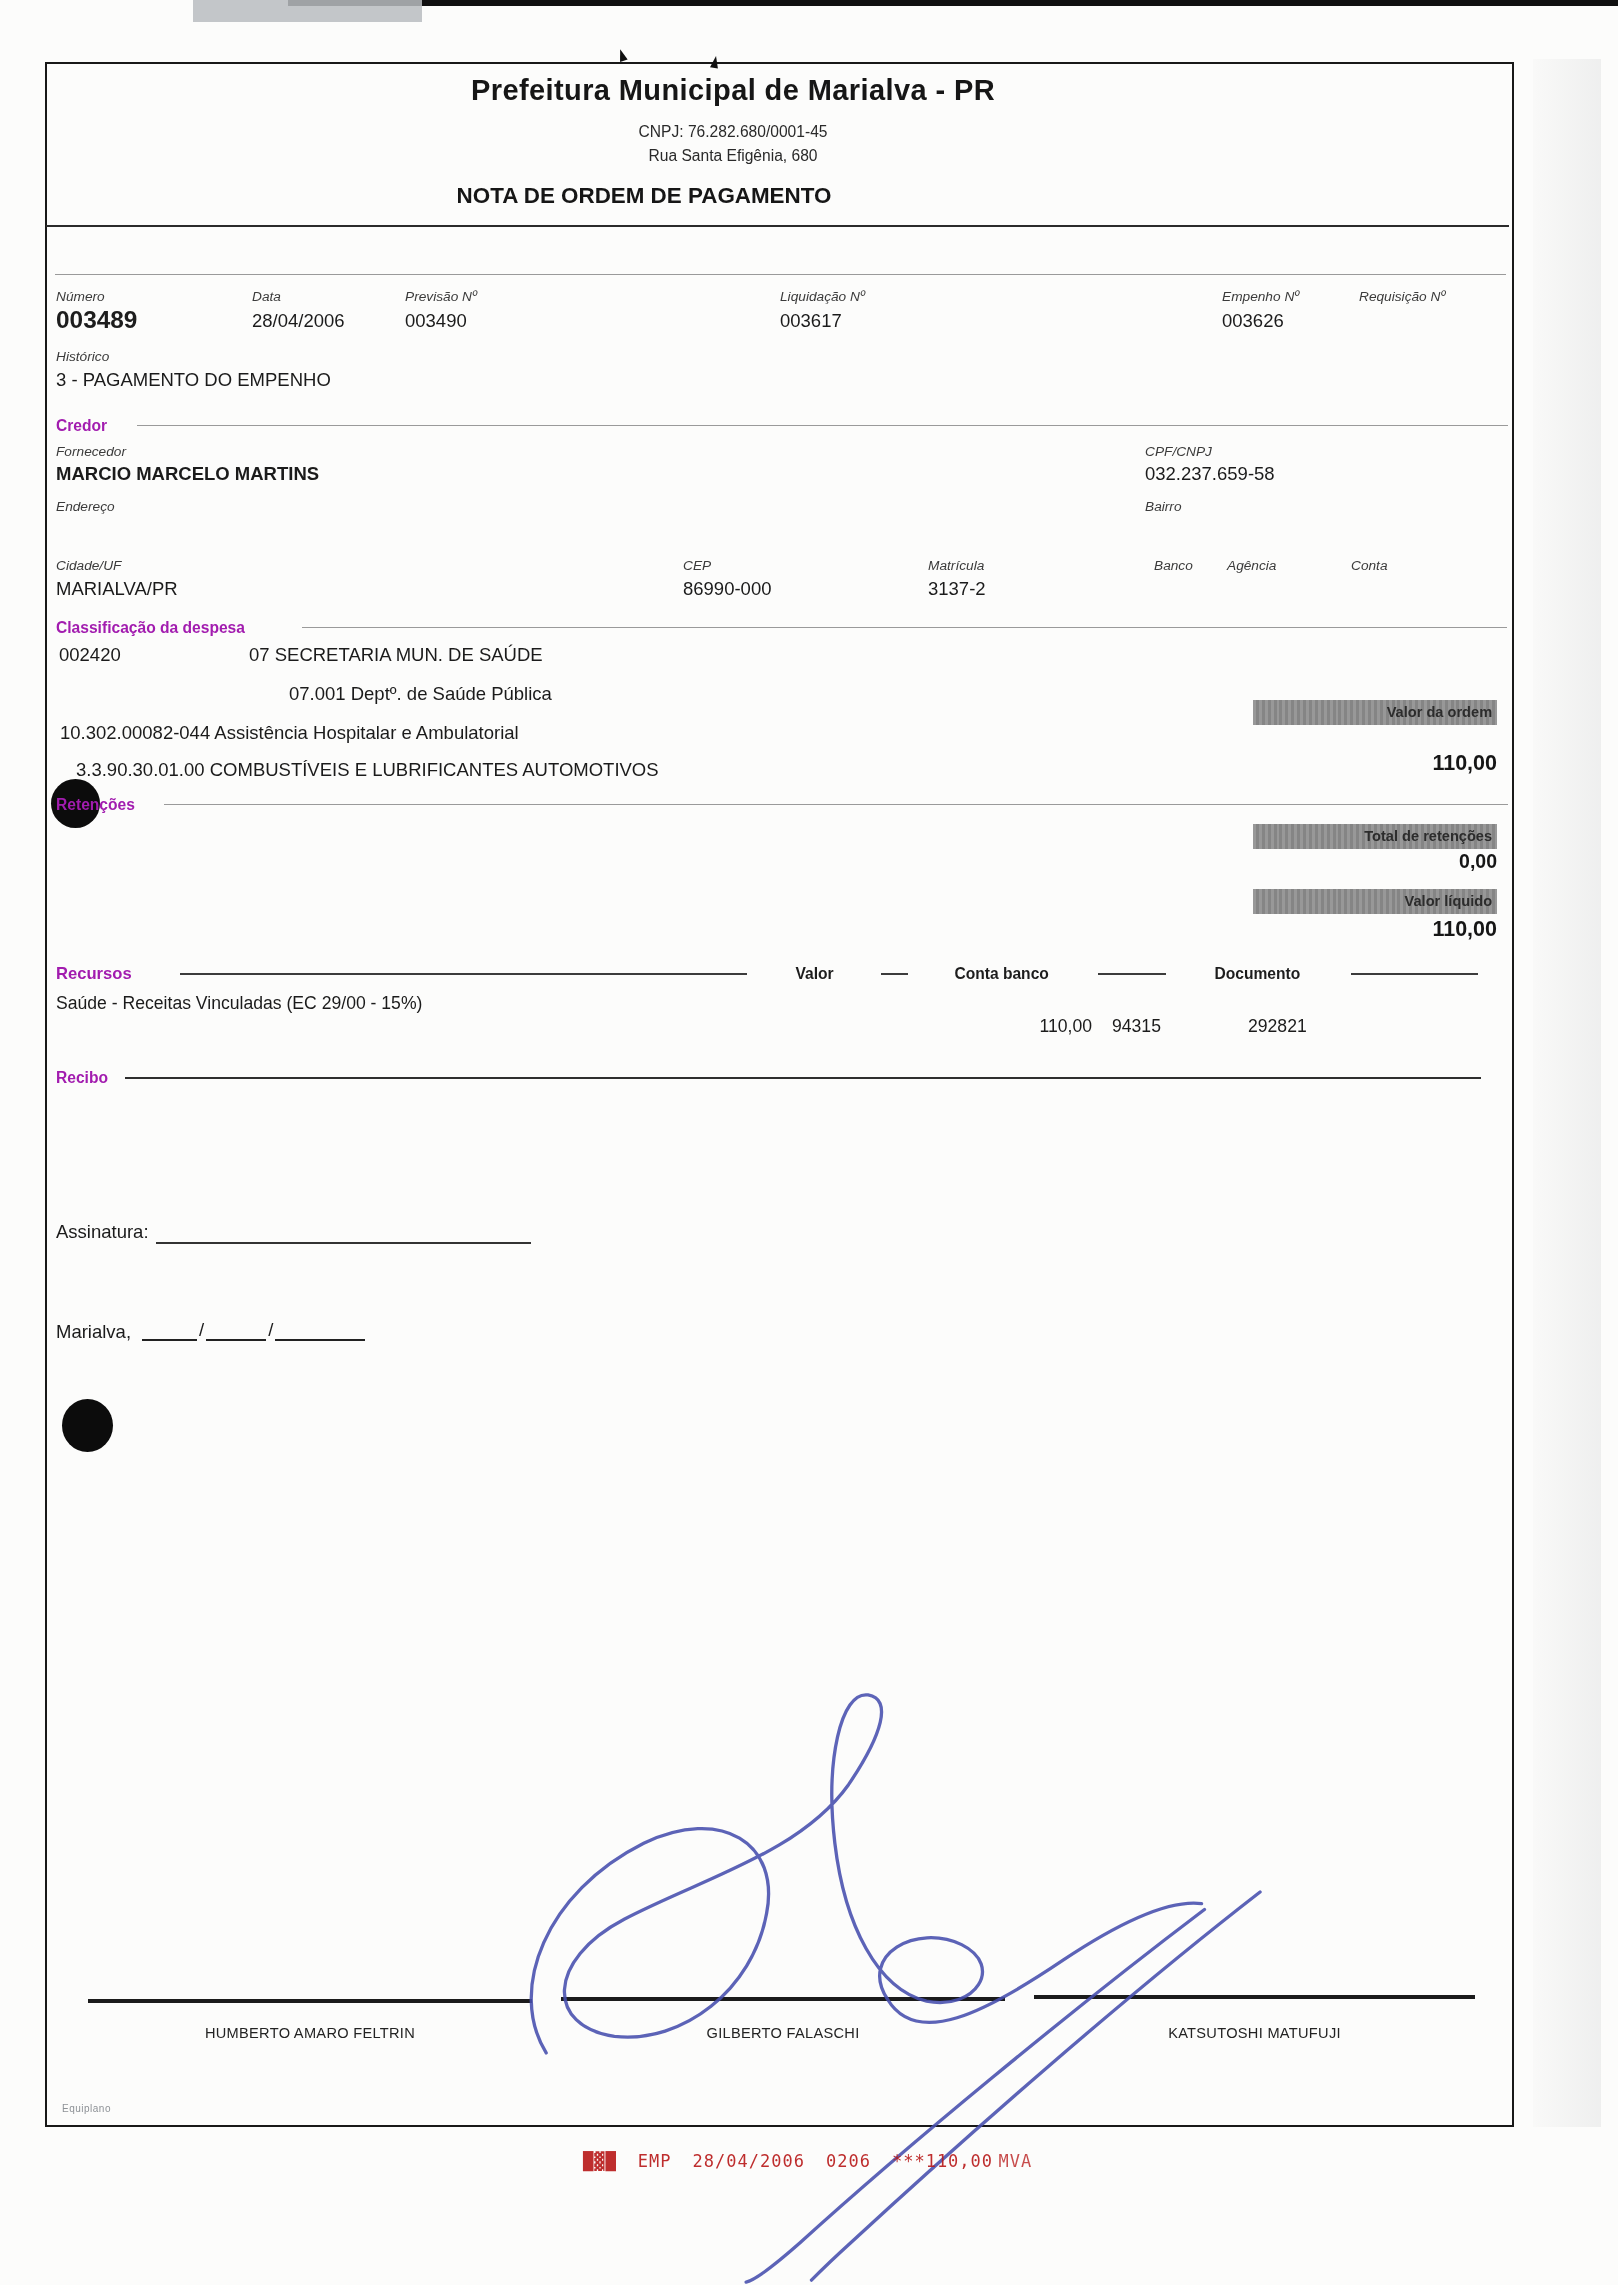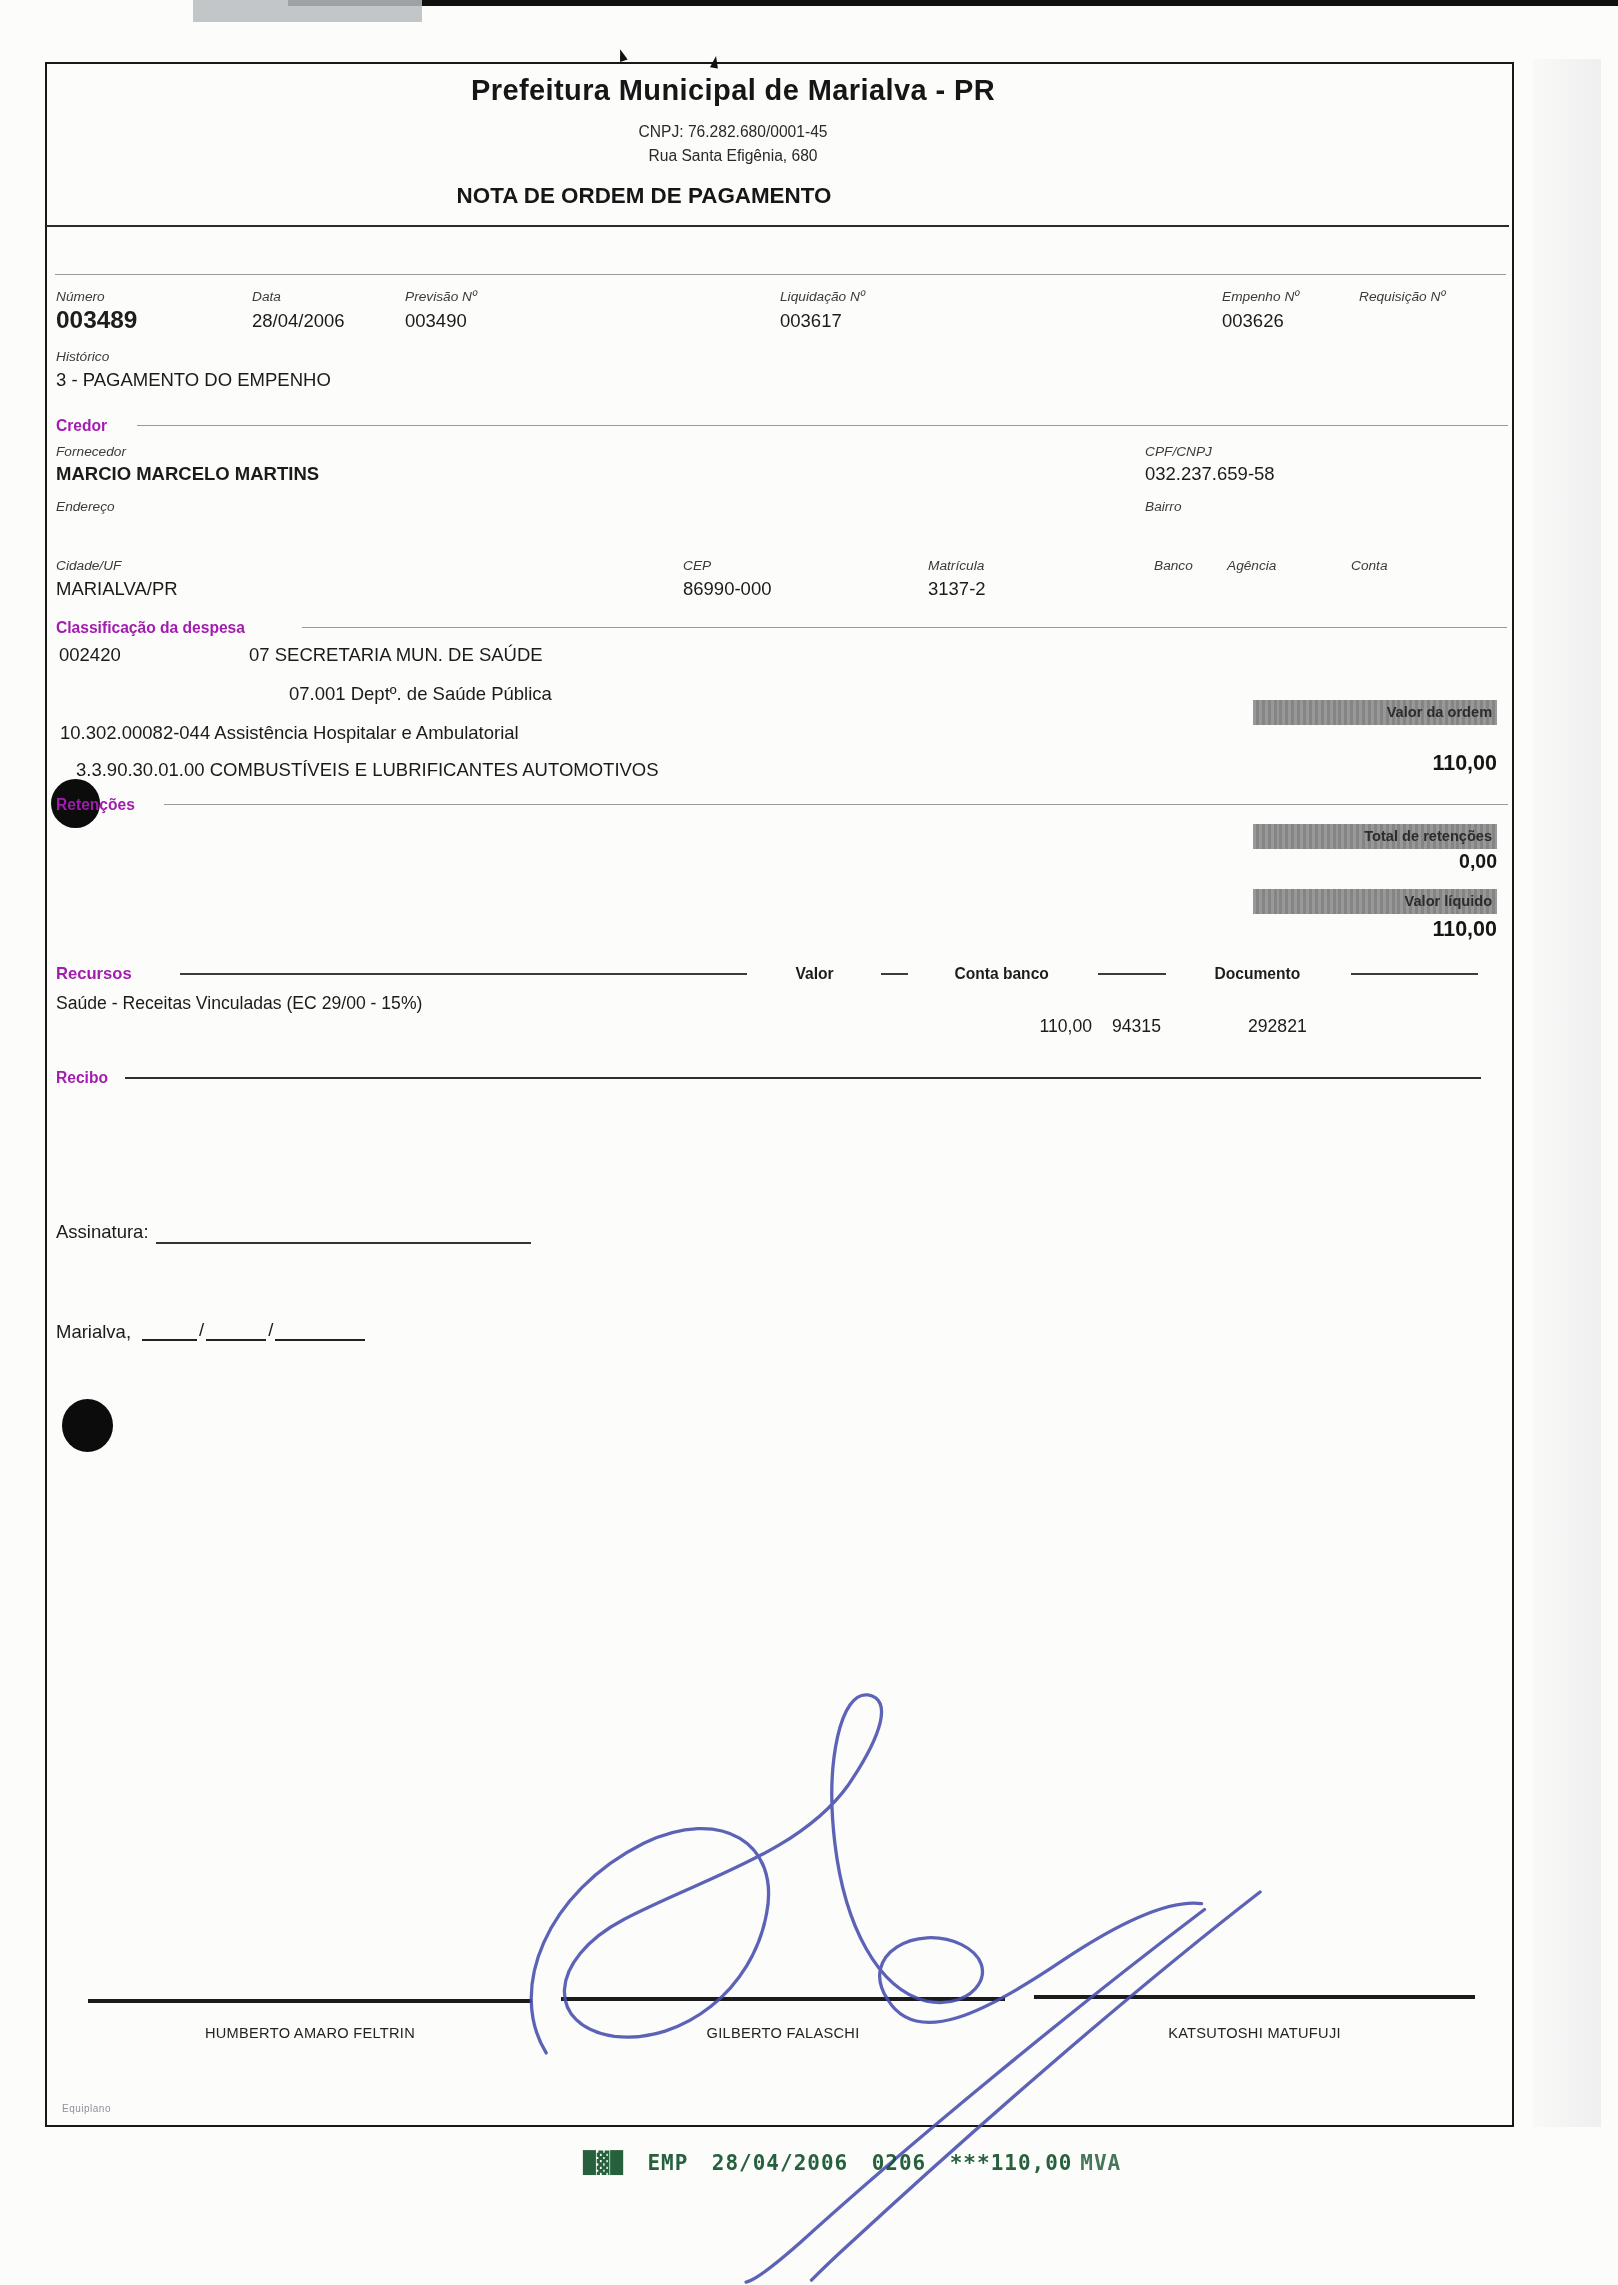--- a/index.html
+++ b/index.html
@@ -52,22 +52,22 @@
   .rec-row .w70{width:68px;margin:0 7.8px;}
   .rec-row .w130{width:127px;margin-left:9.8px;}
   .rec-head{font-weight:bold;font-size:15.6px;white-space:nowrap;}
   .date-blanks{left:142px;top:1319px;display:flex;align-items:flex-end;font-size:18.5px;color:#1b1b1b;}
   .date-blanks .b{border-bottom:2px solid #222;height:19.5px;display:inline-block;}
   .date-blanks .s{margin:0 2px;}
   
   .sigline{height:3.9px;background:#1b1b1b;}
   .signame{font-size:14.6px;color:#232323;text-align:center;letter-spacing:0.3px;}
   .brand{font-size:10px;color:#8d9196;letter-spacing:0.5px;}
-  .stamp{left:583px;top:2151px;font-family:"DejaVu Sans Mono", monospace;font-weight:bold;
-    font-size:21px;color:#14532d;letter-spacing:1px;white-space:nowrap;opacity:.92;}
+  .stamp{left:583px;top:2151px;font-family:"DejaVu Sans Mono", monospace;font-weight:normal;
+    font-size:17px;color:#b91c1c;letter-spacing:1px;white-space:nowrap;opacity:.92;}
   .stamp span{margin-right:9.8px;}
   .stamp .suffix{margin-left:-5.9px;margin-right:0;opacity:.85;}
   svg.ink{left:0;top:0;pointer-events:none;}
 </style>
 </head>
 <body>
 
 <div class="page">
 
   <div class="abs scan-topbar"></div>

